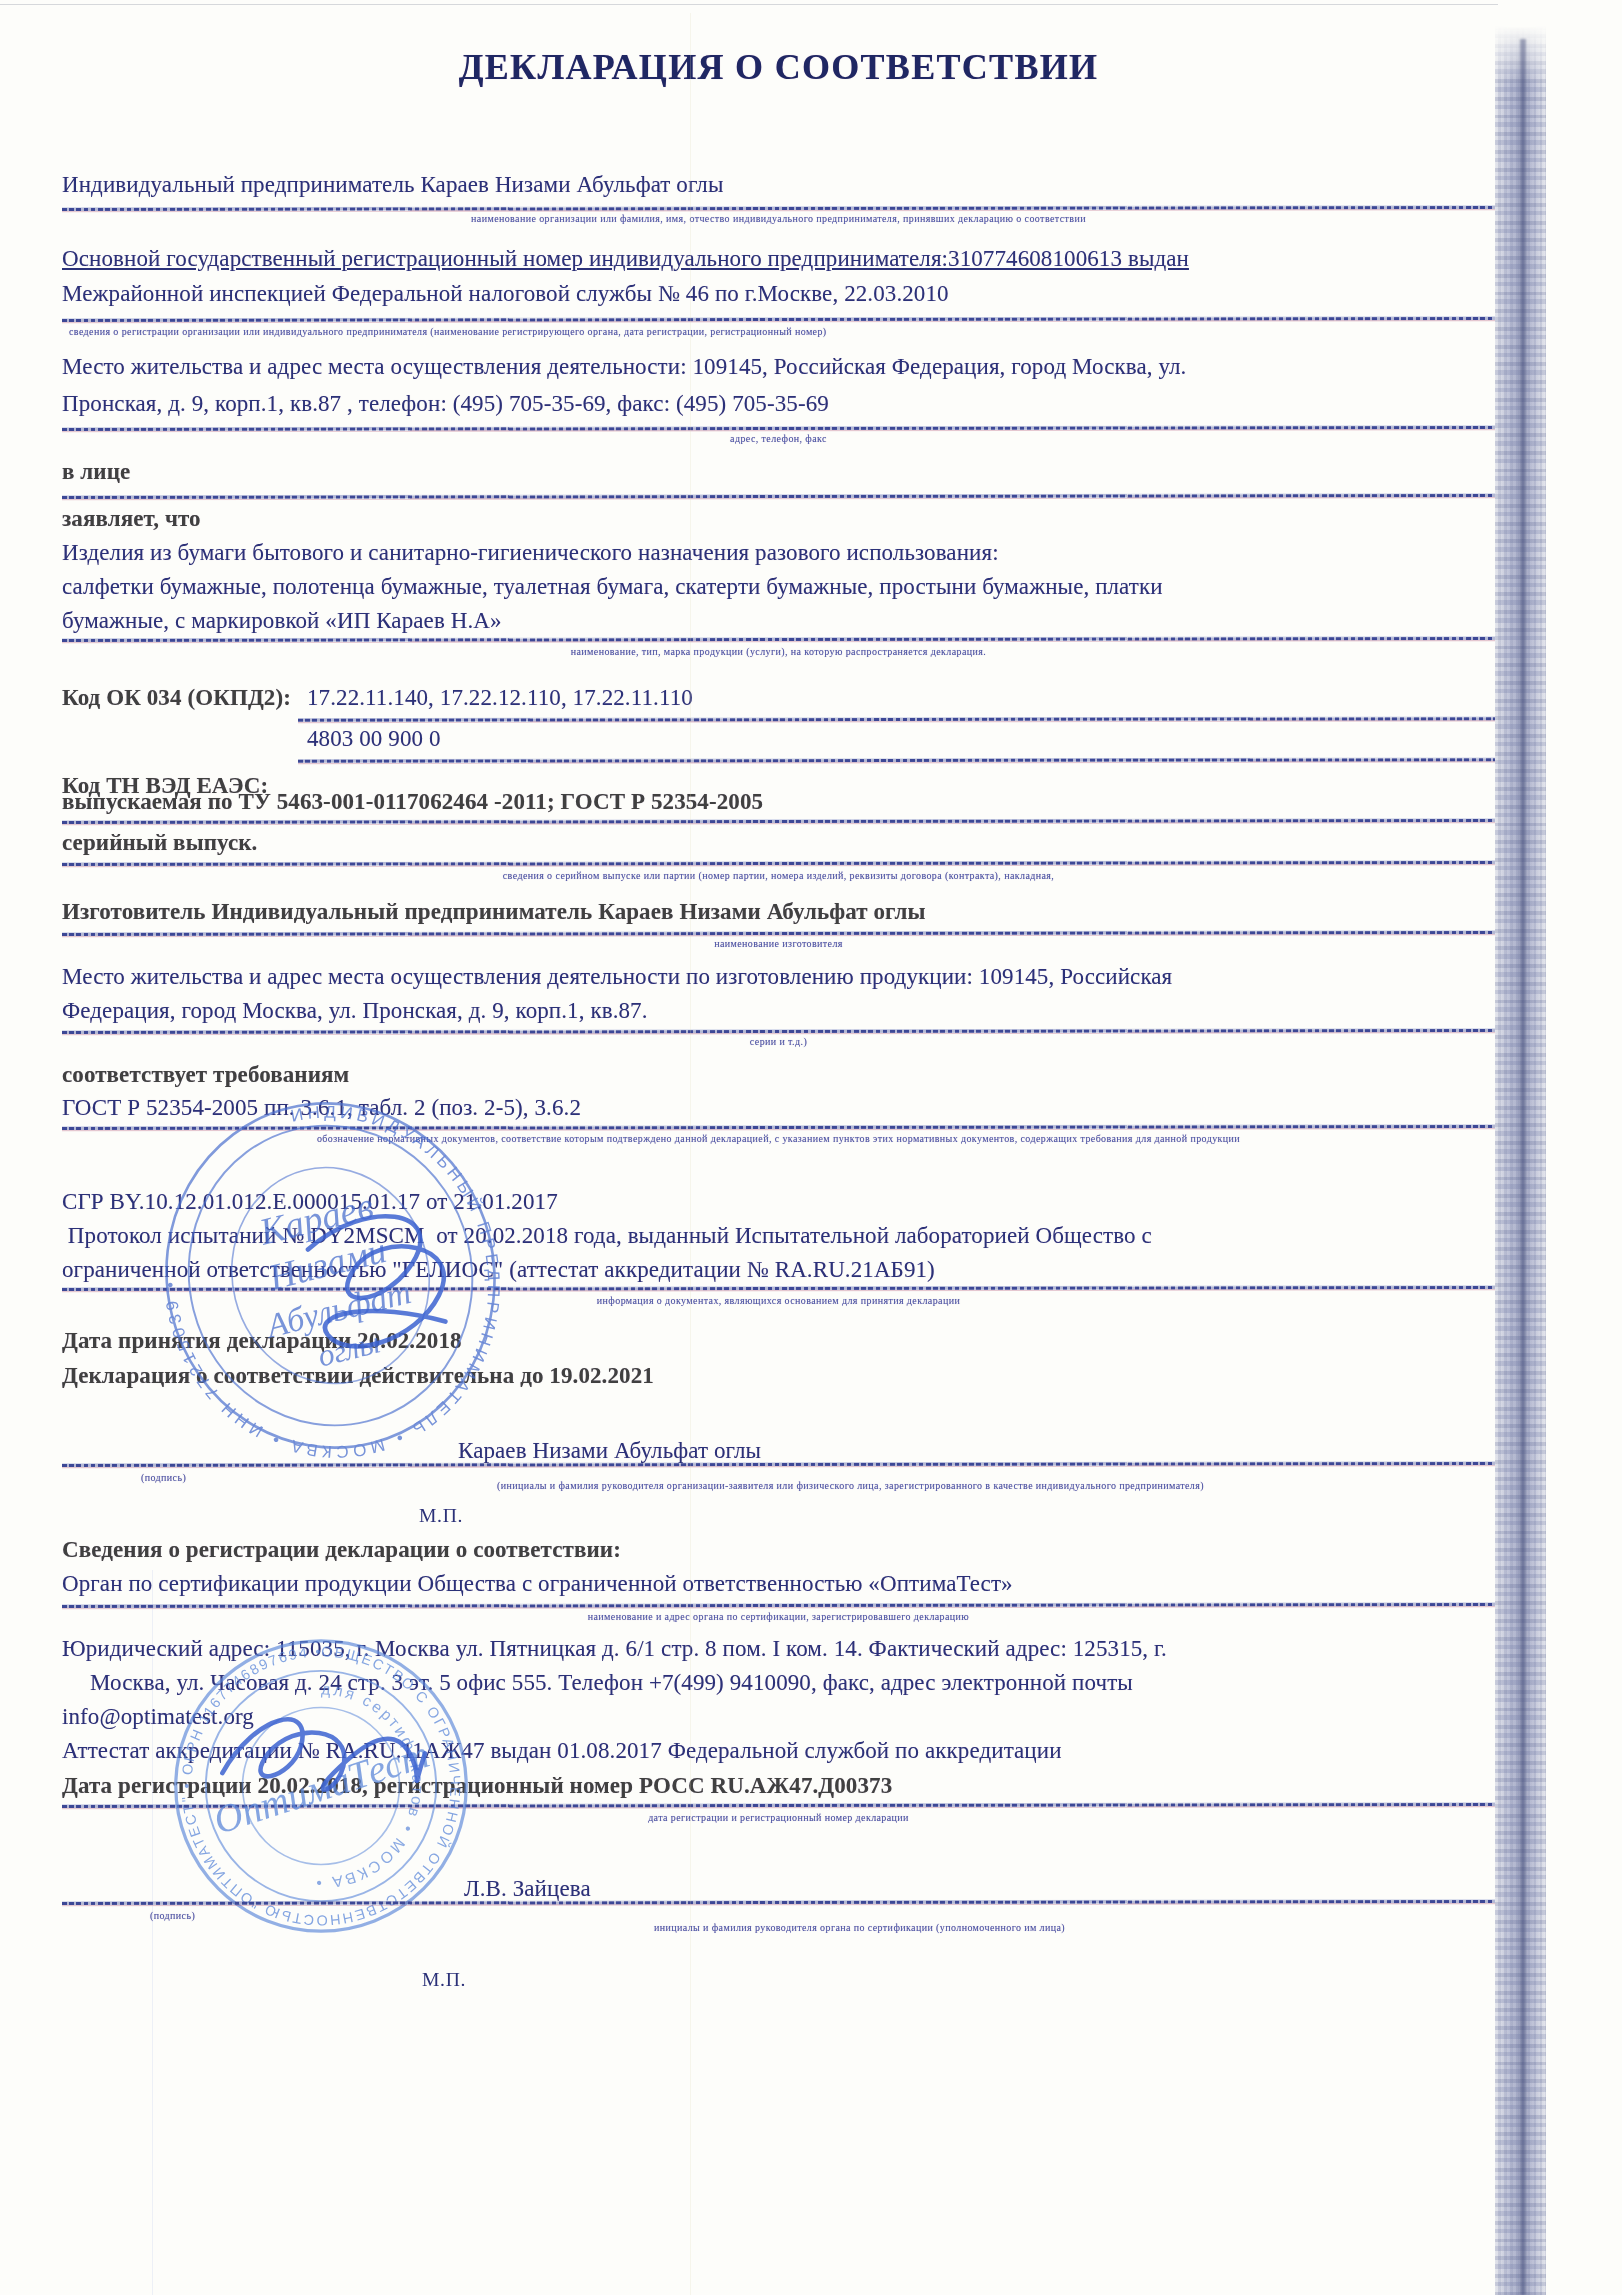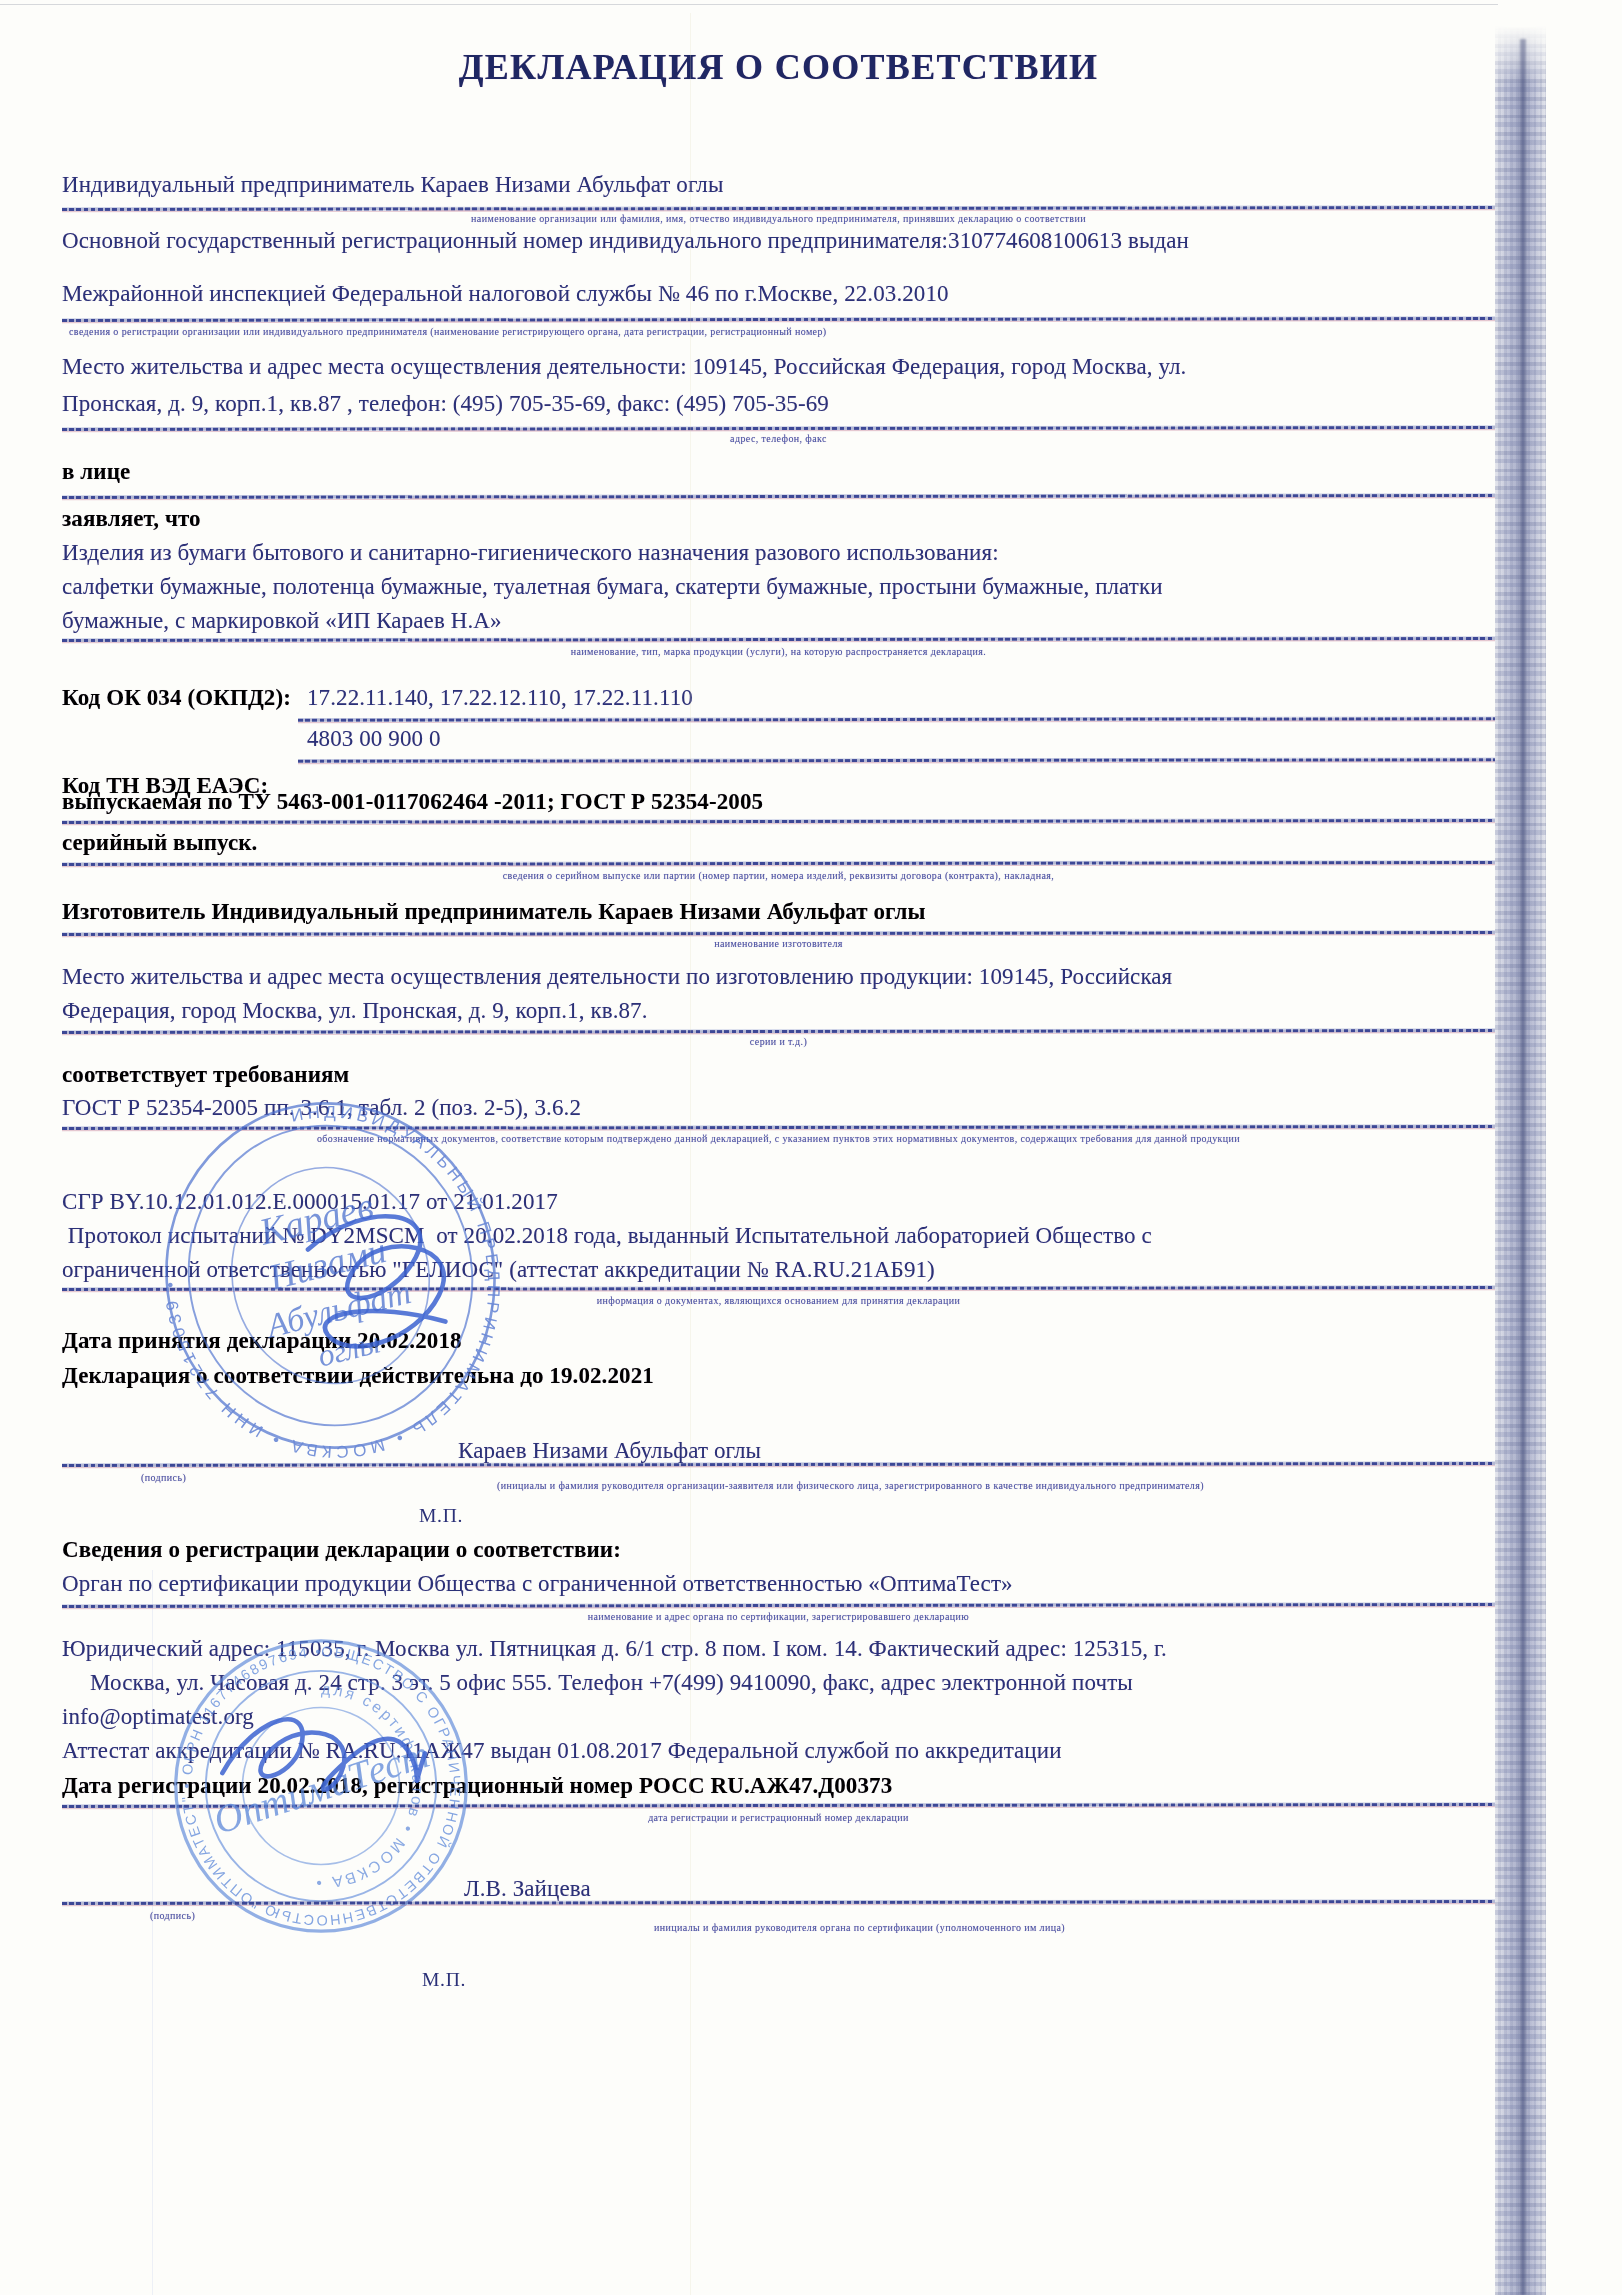--- a/index.html
+++ b/index.html
@@ -8,21 +8,21 @@
     background:#fdfdfa;overflow:hidden;
     font-family:"Liberation Serif", serif;color:#2b3178;
   }
   .edge-top{position:absolute;left:0;top:3.9px;width:1498px;height:1.3px;background:rgba(140,145,160,.35);}
   .ln{
     position:absolute;left:62px;width:1433px;
     font-size:23px;line-height:1.26;letter-spacing:0.1px;
     color:#2b3178;text-shadow:0 0 0.7px rgba(110,70,140,.35);
     white-space:pre-wrap;
   }
-  .b{font-weight:700;color:#000000;}
+  .b{font-weight:700;color:#404040;}
   .title{
     position:absolute;left:62px;width:1433px;top:46px;text-align:center;
     font-size:36px;font-weight:700;letter-spacing:1.3px;color:#1f2763;
     text-shadow:0 0 0.7px rgba(120,60,140,.5);
   }
   .rule{
     position:absolute;left:62px;width:1433px;height:2.6px;
     background:repeating-linear-gradient(90deg,#3d4896 0 4.6px,rgba(61,72,150,.38) 4.6px 7.2px);
     box-shadow:0 1.3px 0 rgba(170,60,100,.28), 0 -0.7px 0 rgba(70,90,180,.25);
     transform:rotate(-0.08deg);
@@ -60,21 +60,21 @@
 <div class="page">
 
   <div class="edge-top"></div>
 
   <div class="title">ДЕКЛАРАЦИЯ О СООТВЕТСТВИИ</div>
 
   <div class="ln" style="top:171px;">Индивидуальный предприниматель Караев Низами Абульфат оглы</div>
   <div class="rule" style="top:207px;"></div>
   <div class="cap" style="top:213px;">наименование организации или фамилия, имя, отчество индивидуального предпринимателя, принявших декларацию о соответствии</div>
 
-  <div class="ln" style="top:227px;">Основной государственный регистрационный номер индивидуального предпринимателя:310774608100613 выдан</div>
+  <div class="ln" style="top:245px;text-decoration:underline;">Основной государственный регистрационный номер индивидуального предпринимателя:310774608100613 выдан</div>
   <div class="ln" style="top:280px;">Межрайонной инспекцией Федеральной налоговой службы № 46 по г.Москве, 22.03.2010</div>
   <div class="rule" style="top:318px;"></div>
   <div class="cap left" style="top:326px;left:69px;">сведения о регистрации организации или индивидуального предпринимателя (наименование регистрирующего органа, дата регистрации, регистрационный номер)</div>
 
   <div class="ln" style="top:353px;">Место жительства и адрес места осуществления деятельности: 109145, Российская Федерация, город Москва, ул.</div>
   <div class="ln" style="top:390px;">Пронская, д. 9, корп.1, кв.87 , телефон: (495) 705-35-69, факс: (495) 705-35-69</div>
   <div class="rule" style="top:427px;"></div>
   <div class="cap" style="top:433px;">адрес, телефон, факс</div>
 
   <div class="ln b" style="top:458px;">в лице</div>

